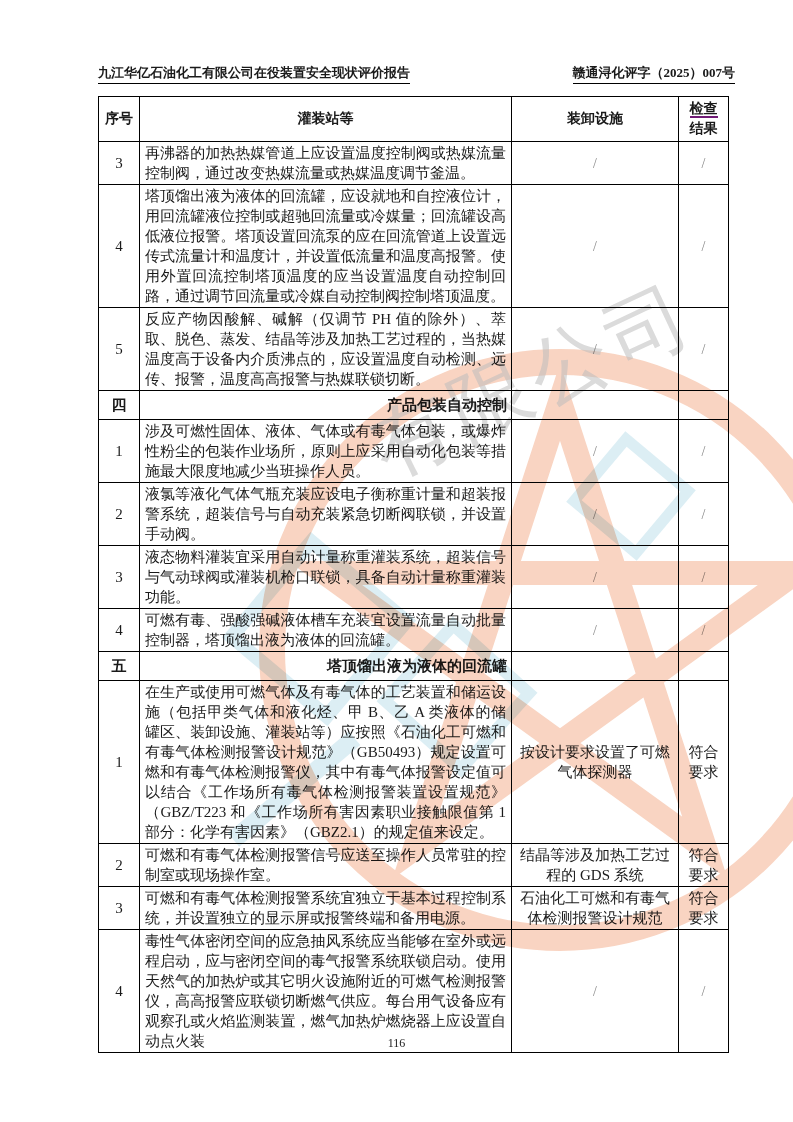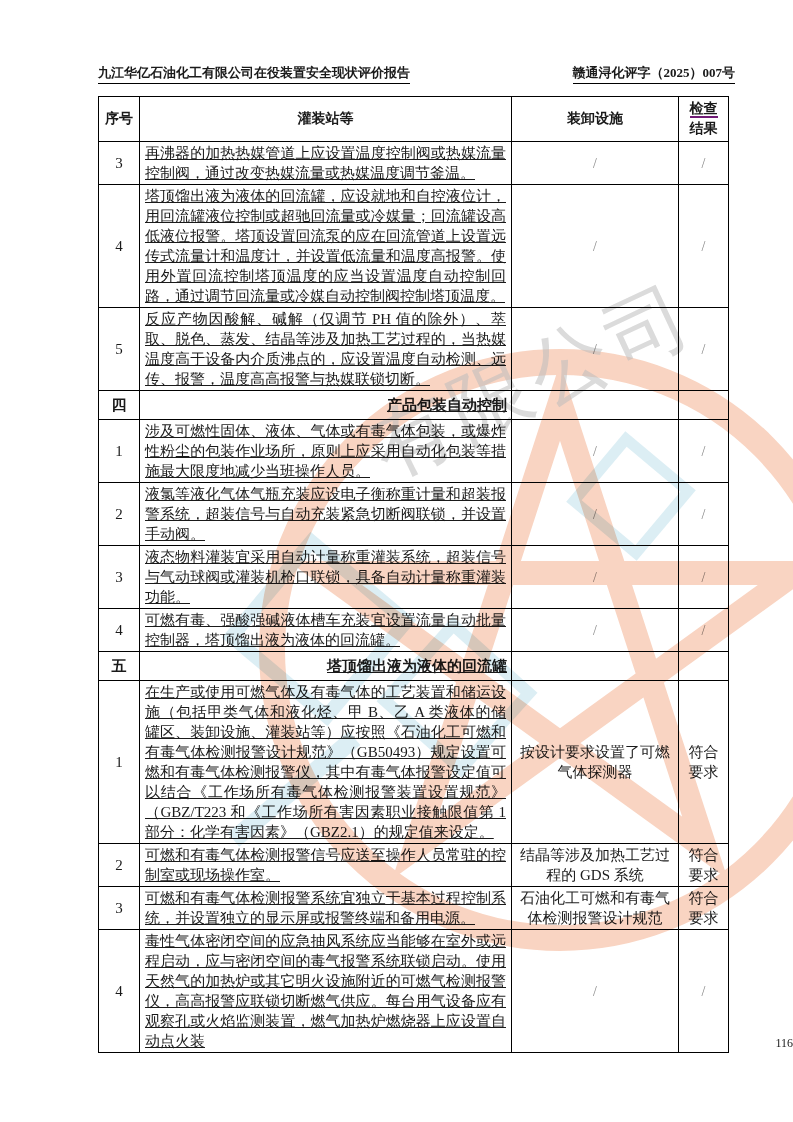--- a/index.html
+++ b/index.html
@@ -23,29 +23,29 @@
   table.checklist col.c2{width:372px;}
   table.checklist col.c3{width:167px;}
   table.checklist col.c4{width:50px;}
   table.checklist th,table.checklist td{
     border:1.5px solid #000;vertical-align:middle;
     overflow:hidden;
   }
   table.checklist th{font-size:14px;font-weight:bold;text-align:center;height:44px;padding:0 2px;}
   th .uline{border-bottom:2px solid #701a75;}
   td.no{ text-align:center;padding:0 2px;}
-  td.content{ text-align:justify;text-justify:inter-ideograph;padding:1px 5px;text-decoration:underline;}
+  td.content{ text-align:justify;text-justify:inter-ideograph;padding:1px 5px;}
   td.status{ text-align:center;padding:1px 4px;}
   td.result{ text-align:center;padding:1px 9px;}
   tr.section td.content{text-align:right;font-weight:bold;padding:2px 4px;}
   tr.section td.no{font-weight:bold;}
   tr.section td{height:24px;}
   td .na{color:#8a8a8a;font-size:14px;}
   .page-number{
-    position:absolute;left:0;top:1036px;width:793px;text-align:right;
+    position:absolute;left:0;top:1036px;width:793px;text-align:center;
     font-size:12px;
   }
   
   .watermark{
     position:absolute;left:0;top:0;width:793px;height:1122px;z-index:3;
     pointer-events:none;mix-blend-mode:multiply;
   }
   .wm-cyan{
     position:absolute;border:14px solid rgba(130,195,215,0.28);
     pointer-events:none;z-index:2;mix-blend-mode:multiply;

